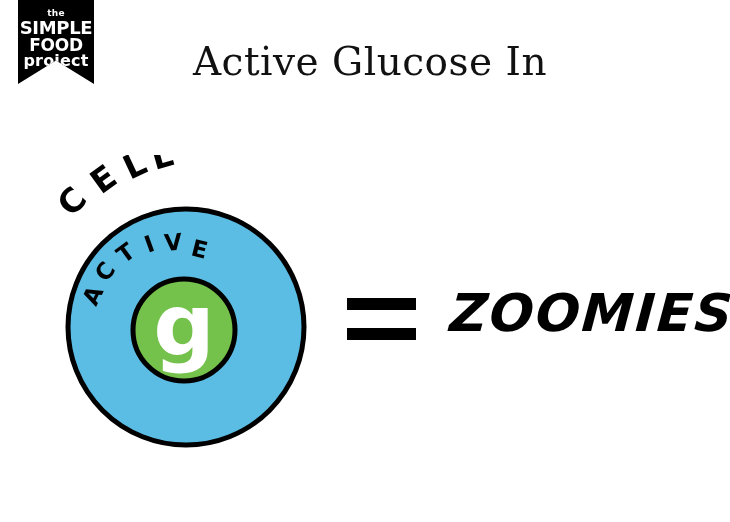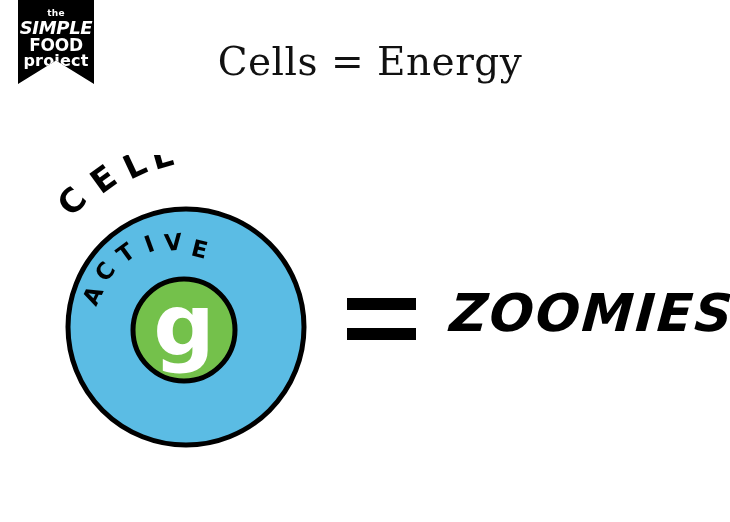--- a/index.html
+++ b/index.html
@@ -44,21 +44,20 @@
   }
   .logo-simple {
     position: absolute;
     left: 0; right: 0;
     top: 18px;
     font-size: 18px;
     line-height: 19px;
     font-weight: 700;
     letter-spacing: -0.3px;
     font-family: "DejaVu Sans", sans-serif;
-    font-style: italic;
   }
   .logo-food {
     position: absolute;
     left: 0; right: 0;
     top: 35px;
     font-size: 17px;
     line-height: 20px;
     font-weight: 700;
     letter-spacing: -0.3px;
     font-family: "DejaVu Sans", sans-serif;
@@ -146,21 +145,21 @@
 <div id="canvas">
 
   <div id="logo-banner">
     <div class="logo-the">the</div>
     <div class="logo-simple">SIMPLE</div>
     <div class="logo-food">FOOD</div>
     <div class="logo-project">project</div>
   </div>
 
   <div id="title">
-    <span class="line">Cells = Energy</span>
+    <span class="line">Active Glucose In</span>
   </div>
 
   <div id="cell-diagram">
     <svg id="cell-svg" width="300" height="310" viewBox="0 0 300 310" xmlns="http://www.w3.org/2000/svg">
 
       <circle id="cell-circle" cx="146" cy="172" r="118" fill="#5BBCE4" stroke="#000000" stroke-width="5"></circle>
 
       <circle id="glucose-circle" cx="144" cy="175" r="51" fill="#74C14B" stroke="#000000" stroke-width="5"></circle>
 
       <text id="glucose-letter" x="144" y="200" text-anchor="middle" font-family="DejaVu Sans, sans-serif" font-size="86" font-weight="700" fill="#ffffff">g</text>

